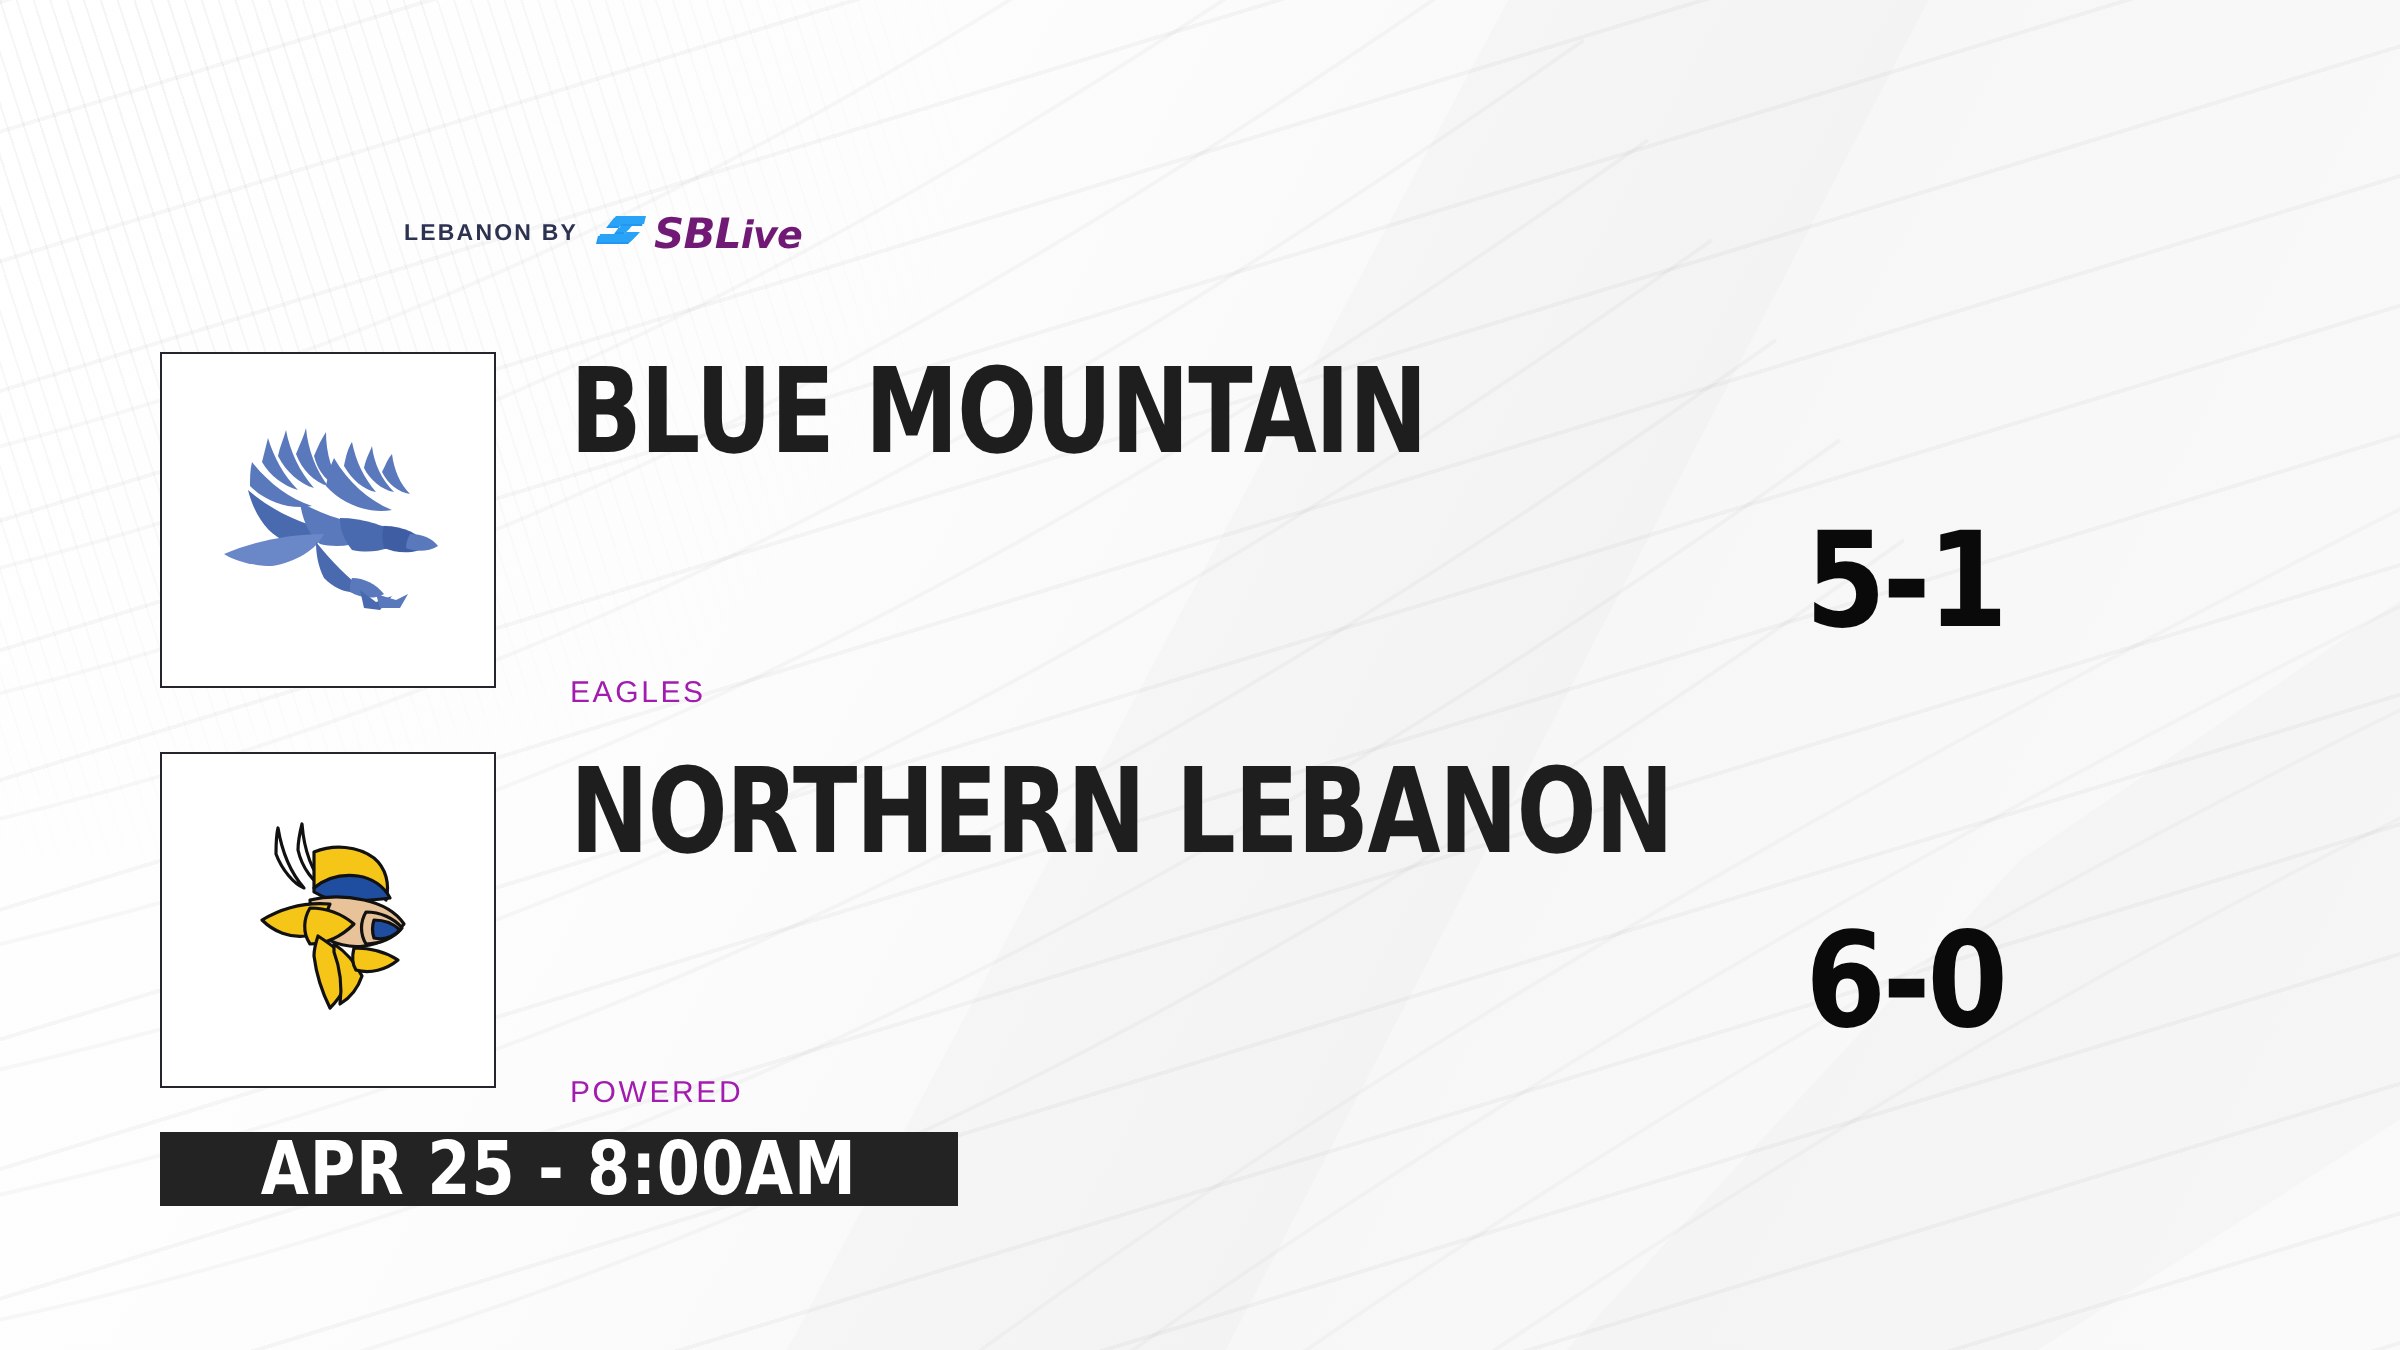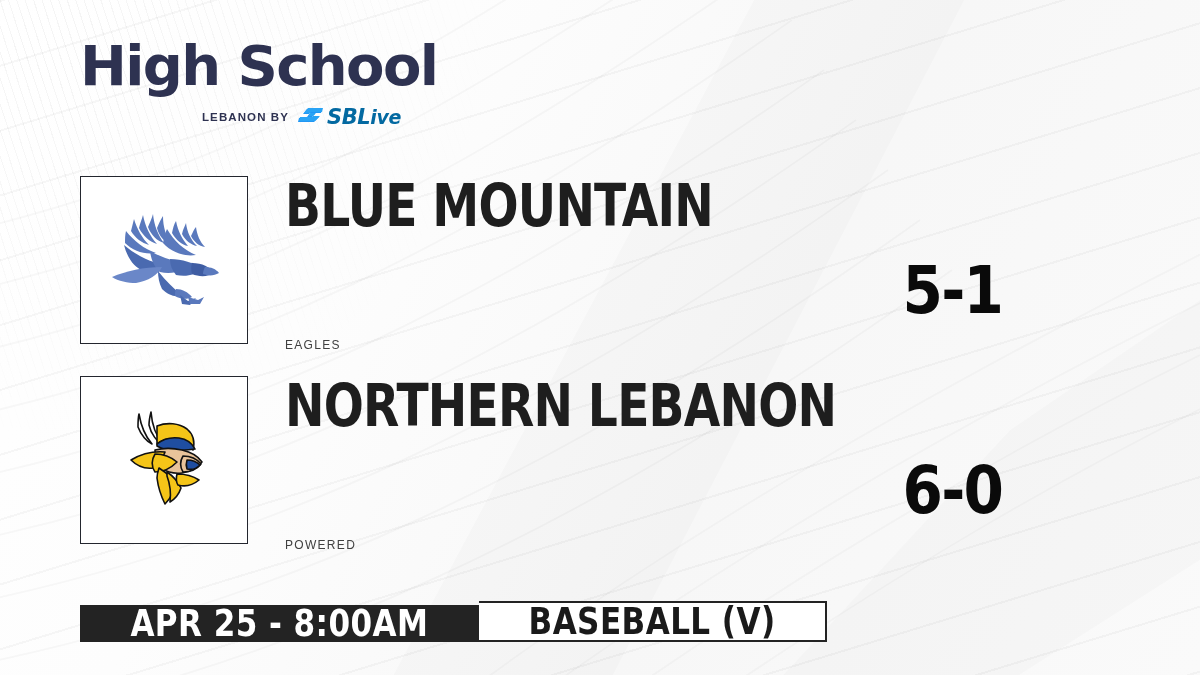--- a/index.html
+++ b/index.html
@@ -102,21 +102,21 @@
     height: 19px;
     flex: 0 0 auto;
   }
   .sbl-word {
     margin-left: 3px;
     font-family: "DejaVu Sans", sans-serif;
     font-weight: 700;
     font-style: italic;
     font-size: 21px;
     letter-spacing: -0.4px;
-    color: #0369a1;
+    color: #701a75;
     white-space: nowrap;
   }
   .sbl-word .lower { font-size: 19px; }
 
   
   .logo-box {
     position: absolute;
     width: 168px;
     height: 168px;
     background: #ffffff;
@@ -144,23 +144,23 @@
     transform-origin: left center;
   }
   #team-name-1 { top: 176px; }
   #team-name-2 { top: 376px; }
 
   .team-mascot {
     position: absolute;
     left: 285px;
     font-family: "Liberation Sans", sans-serif;
     font-weight: 400;
-    font-size: 12px;
+    font-size: 15px;
     letter-spacing: 1.3px;
-    color: #404040;
+    color: #a21caf;
     white-space: nowrap;
   }
   #team-mascot-1 { top: 338px; }
   #team-mascot-2 { top: 538px; }
 
   .team-record {
     position: absolute;
     right: 198px;
     font-family: "DejaVu Sans", sans-serif;
     font-weight: 700;
@@ -175,21 +175,22 @@
   #team-record-1 { top: 258px; }
   #team-record-2 { top: 458px; }
 
   
   .infobar {
     position: absolute;
     left: 80px;
     top: 566px;
     height: 76px;
     display: flex;
-    align-items: flex-end;
+    align-items: flex-start;
+    gap: 48px;
   }
   .infobar-date {
     background: #232323;
     color: #ffffff;
     display: flex;
     align-items: center;
     justify-content: center;
     padding: 0 22px;
     min-width: 358px;
     box-sizing: border-box;
@@ -256,21 +257,20 @@
       </g>
       <g fill="#000000" fill-opacity="0.020">
         <path d="M 770 -30 L 980 -30 L 600 700 L 380 700 Z"></path>
         <path d="M 1010 430 L 1200 300 L 1200 560 L 980 700 L 760 700 Z"></path>
       </g>
     </svg>
   </div>
 
   <div class="brand">
     <div class="brand-row">
-      <div class="brand-wordmark">High School</div>
     </div>
     <div class="powered">
       <div class="powered-label">LEBANON BY</div>
       <div class="sbl-mark">
         <svg width="26" height="19" viewBox="0 0 26 19" xmlns="http://www.w3.org/2000/svg">
           <path d="M24 1 L9 1 L5 6 L17 6 L13 10 L1 10 L0 14 L16 14 L21 9 L9 9 L12 5 L23 5 Z" fill="#2196f3"></path>
           <path d="M25 0 L10 0 L6 5 L18 5 L14 9 L2 9 L1 13 L17 13 L22 8 L10 8 L13 4 L24 4 Z" fill="#29a3f5"></path>
         </svg>
       </div>
       <div class="sbl-word"><span>SBL</span><span class="lower">ive</span></div>
@@ -329,18 +329,15 @@
     </div>
   </div>
   <div class="team-name" id="team-name-2">NORTHERN LEBANON</div>
   <div class="team-mascot" id="team-mascot-2">POWERED</div>
   <div class="team-record" id="team-record-2">6-0</div>
 
   <div class="infobar">
     <div class="infobar-date">
       <span>APR 25 - 8:00AM</span>
     </div>
-    <div class="infobar-sport">
-      <span>BASEBALL (V)</span>
-    </div>
   </div>
 
 </div>
 
 </body></html>

